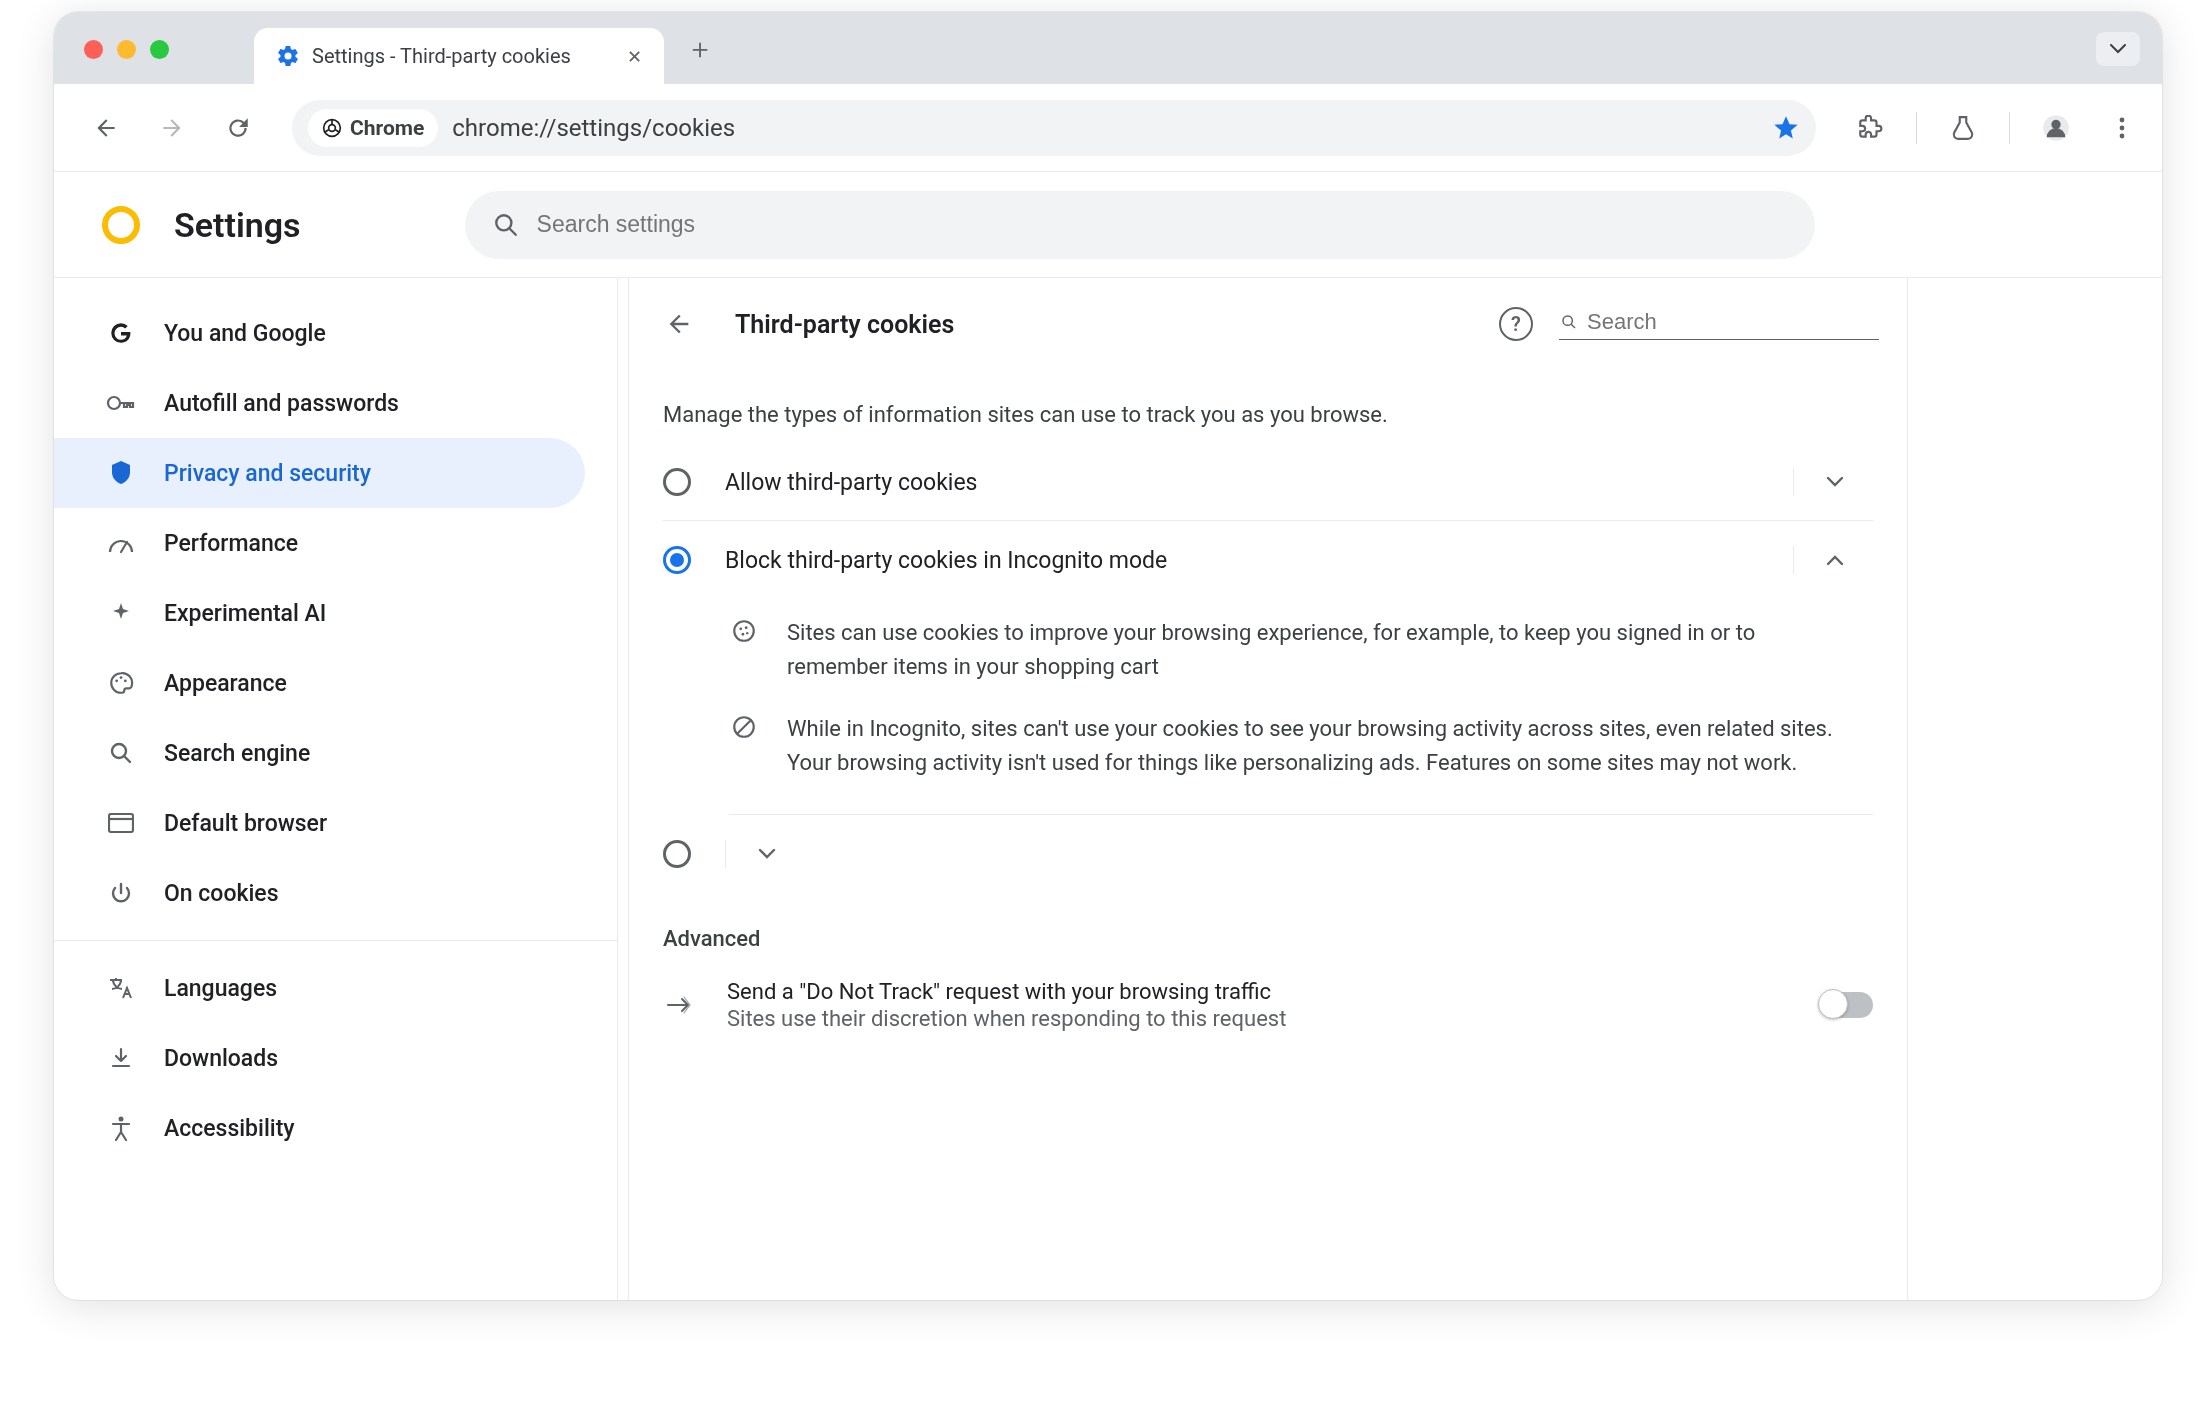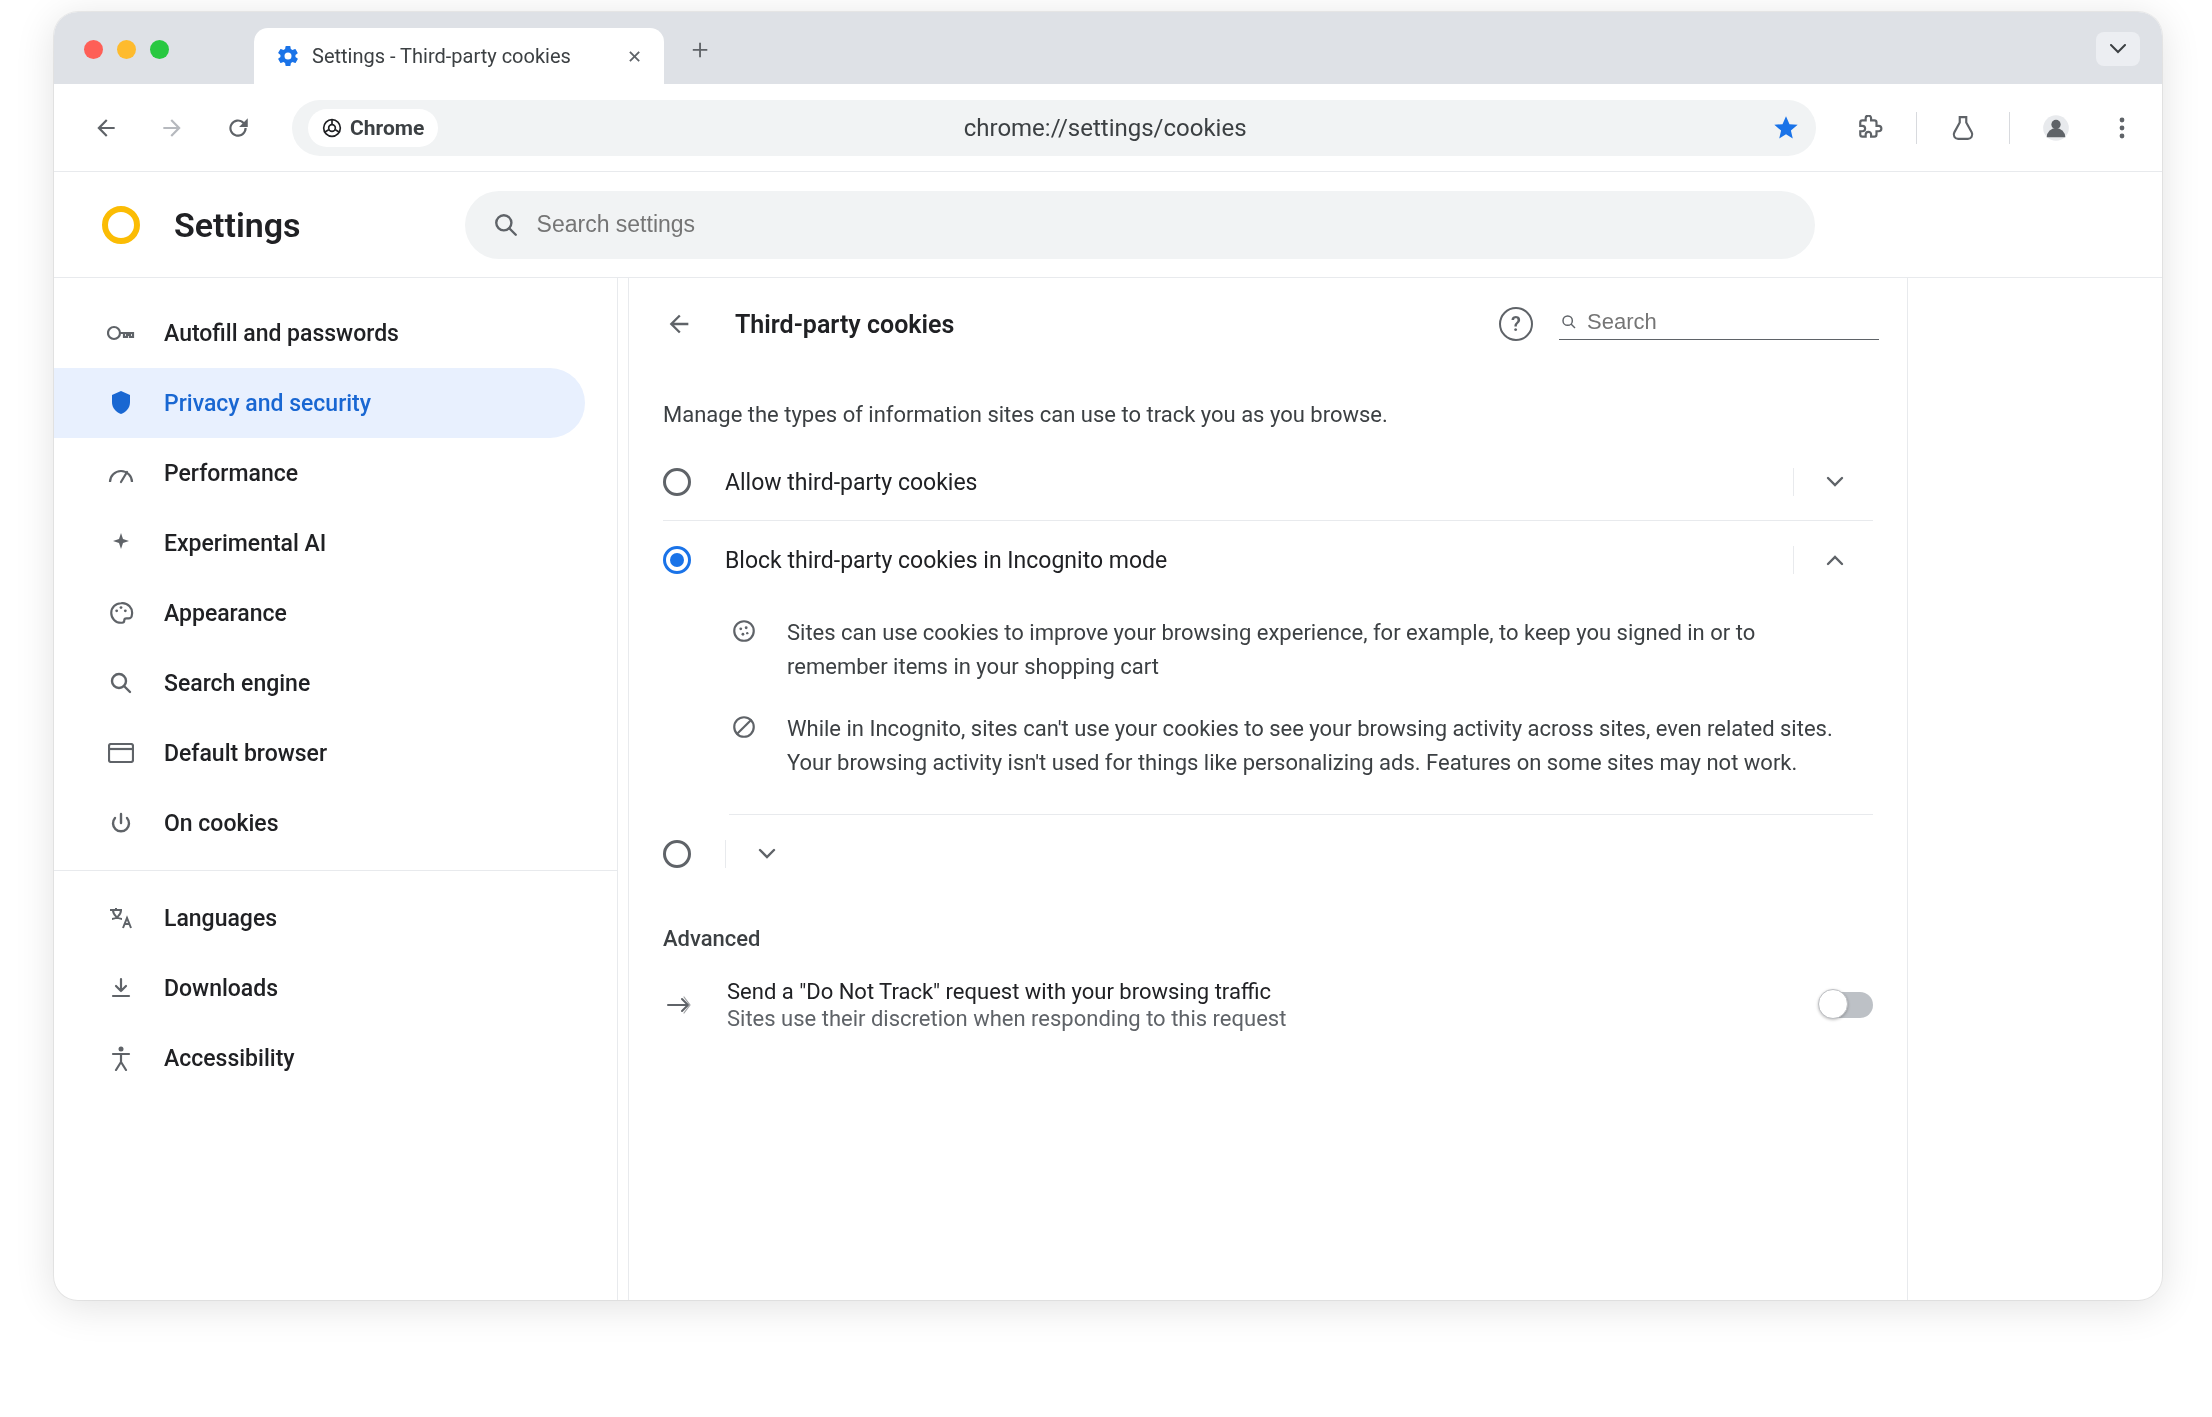--- a/index.html
+++ b/index.html
@@ -71,21 +71,21 @@
     height: 56px;
     background: #f1f3f4;
     border-radius: 28px;
     display: flex;
     align-items: center;
     gap: 14px;
     padding: 0 16px;
     margin: 0 8px 0 8px;
   }
   .omnibox .chip { background:#fff; height: 38px; border-radius: 19px; display:flex; align-items:center; gap:8px; padding: 0 14px; font-size: 21px; font-weight:700; color:#3c4043; }
-  .omnibox .url { flex: 1; font-size: 24px; color: #3c4043; text-align: center; }
+  .omnibox .url { flex: 1; font-size: 24px; color: #3c4043; }
   .omnibox .star { color:#1a73e8; }
   .sep-v { width: 1px; height: 32px; background:#d8dade; }
   
   .appheader {
     height: 106px;
     display: flex;
     align-items: center;
     padding: 0 38px 0 48px;
     border-bottom: 1px solid #e8eaed;
     gap: 34px;
@@ -258,20 +258,28 @@
           <line x1="15" y1="15" x2="21" y2="21" stroke="#5f6368" stroke-width="2.2" stroke-linecap="round"></line>
         </svg>
       <input placeholder="Search settings" style="">
     </div>
   </div>
 
   <div class="body">
     <div class="sidebar">
       <div class="side-item">
         <span class="ico">
+            <svg width="26" height="26" viewBox="0 0 24 24">
+              <path d="M21.35 11.1H12v3.2h5.4a4.6 4.6 0 0 1-2 3 5.8 5.8 0 0 1-3.4 1 6 6 0 0 1 0-12 5.5 5.5 0 0 1 3.9 1.5l2.3-2.3A9 9 0 0 0 12 3a9 9 0 1 0 0 18c5.2 0 8.7-3.6 8.7-8.7a9 9 0 0 0-.1-1.2Z" fill="#202124"></path>
+            </svg>
+          </span>
+        <span>You and Google</span>
+      </div>
+      <div class="side-item">
+        <span class="ico">
             <svg width="28" height="18" viewBox="0 0 28 18">
               <circle cx="7" cy="9" r="6" fill="none" stroke="#5f6368" stroke-width="2.2"></circle>
               <path d="M13 9h13v4h-3v-2h-3v2h-3V9" fill="none" stroke="#5f6368" stroke-width="2.2"></path>
             </svg>
           </span>
         <span>Autofill and passwords</span>
       </div>
       <div class="side-item active">
         <span class="ico">
             <svg width="24" height="26" viewBox="0 0 24 26">

